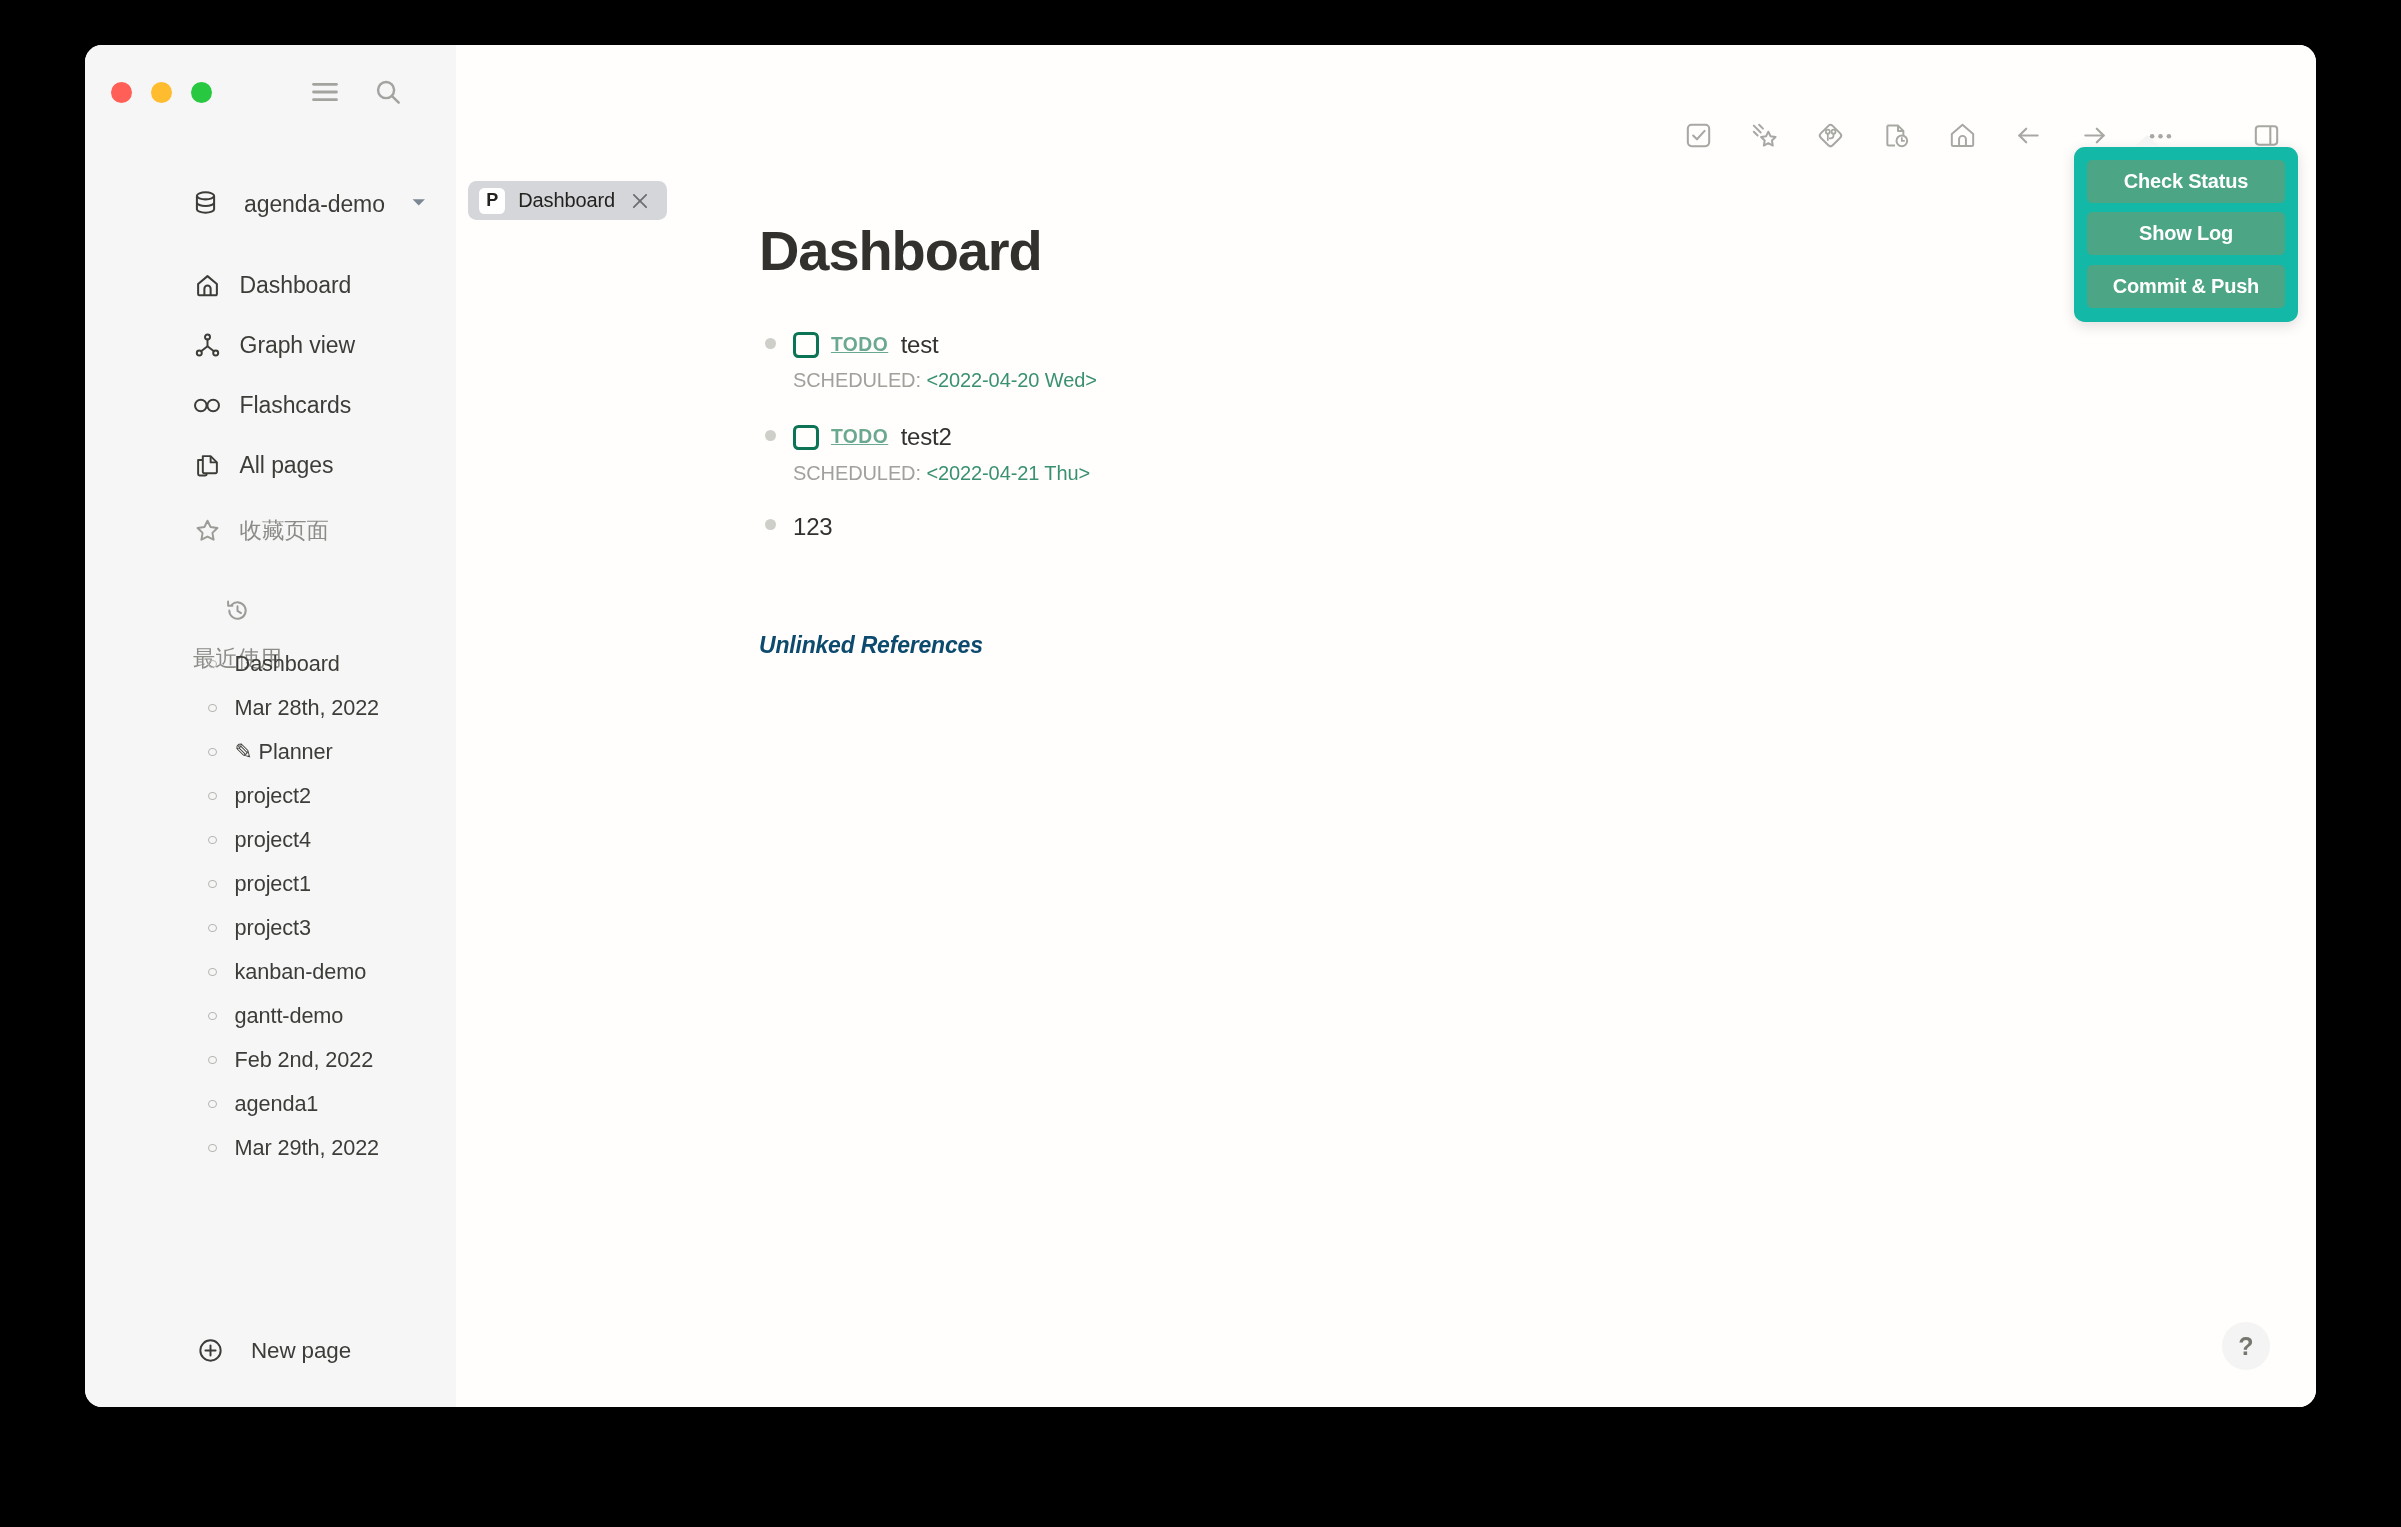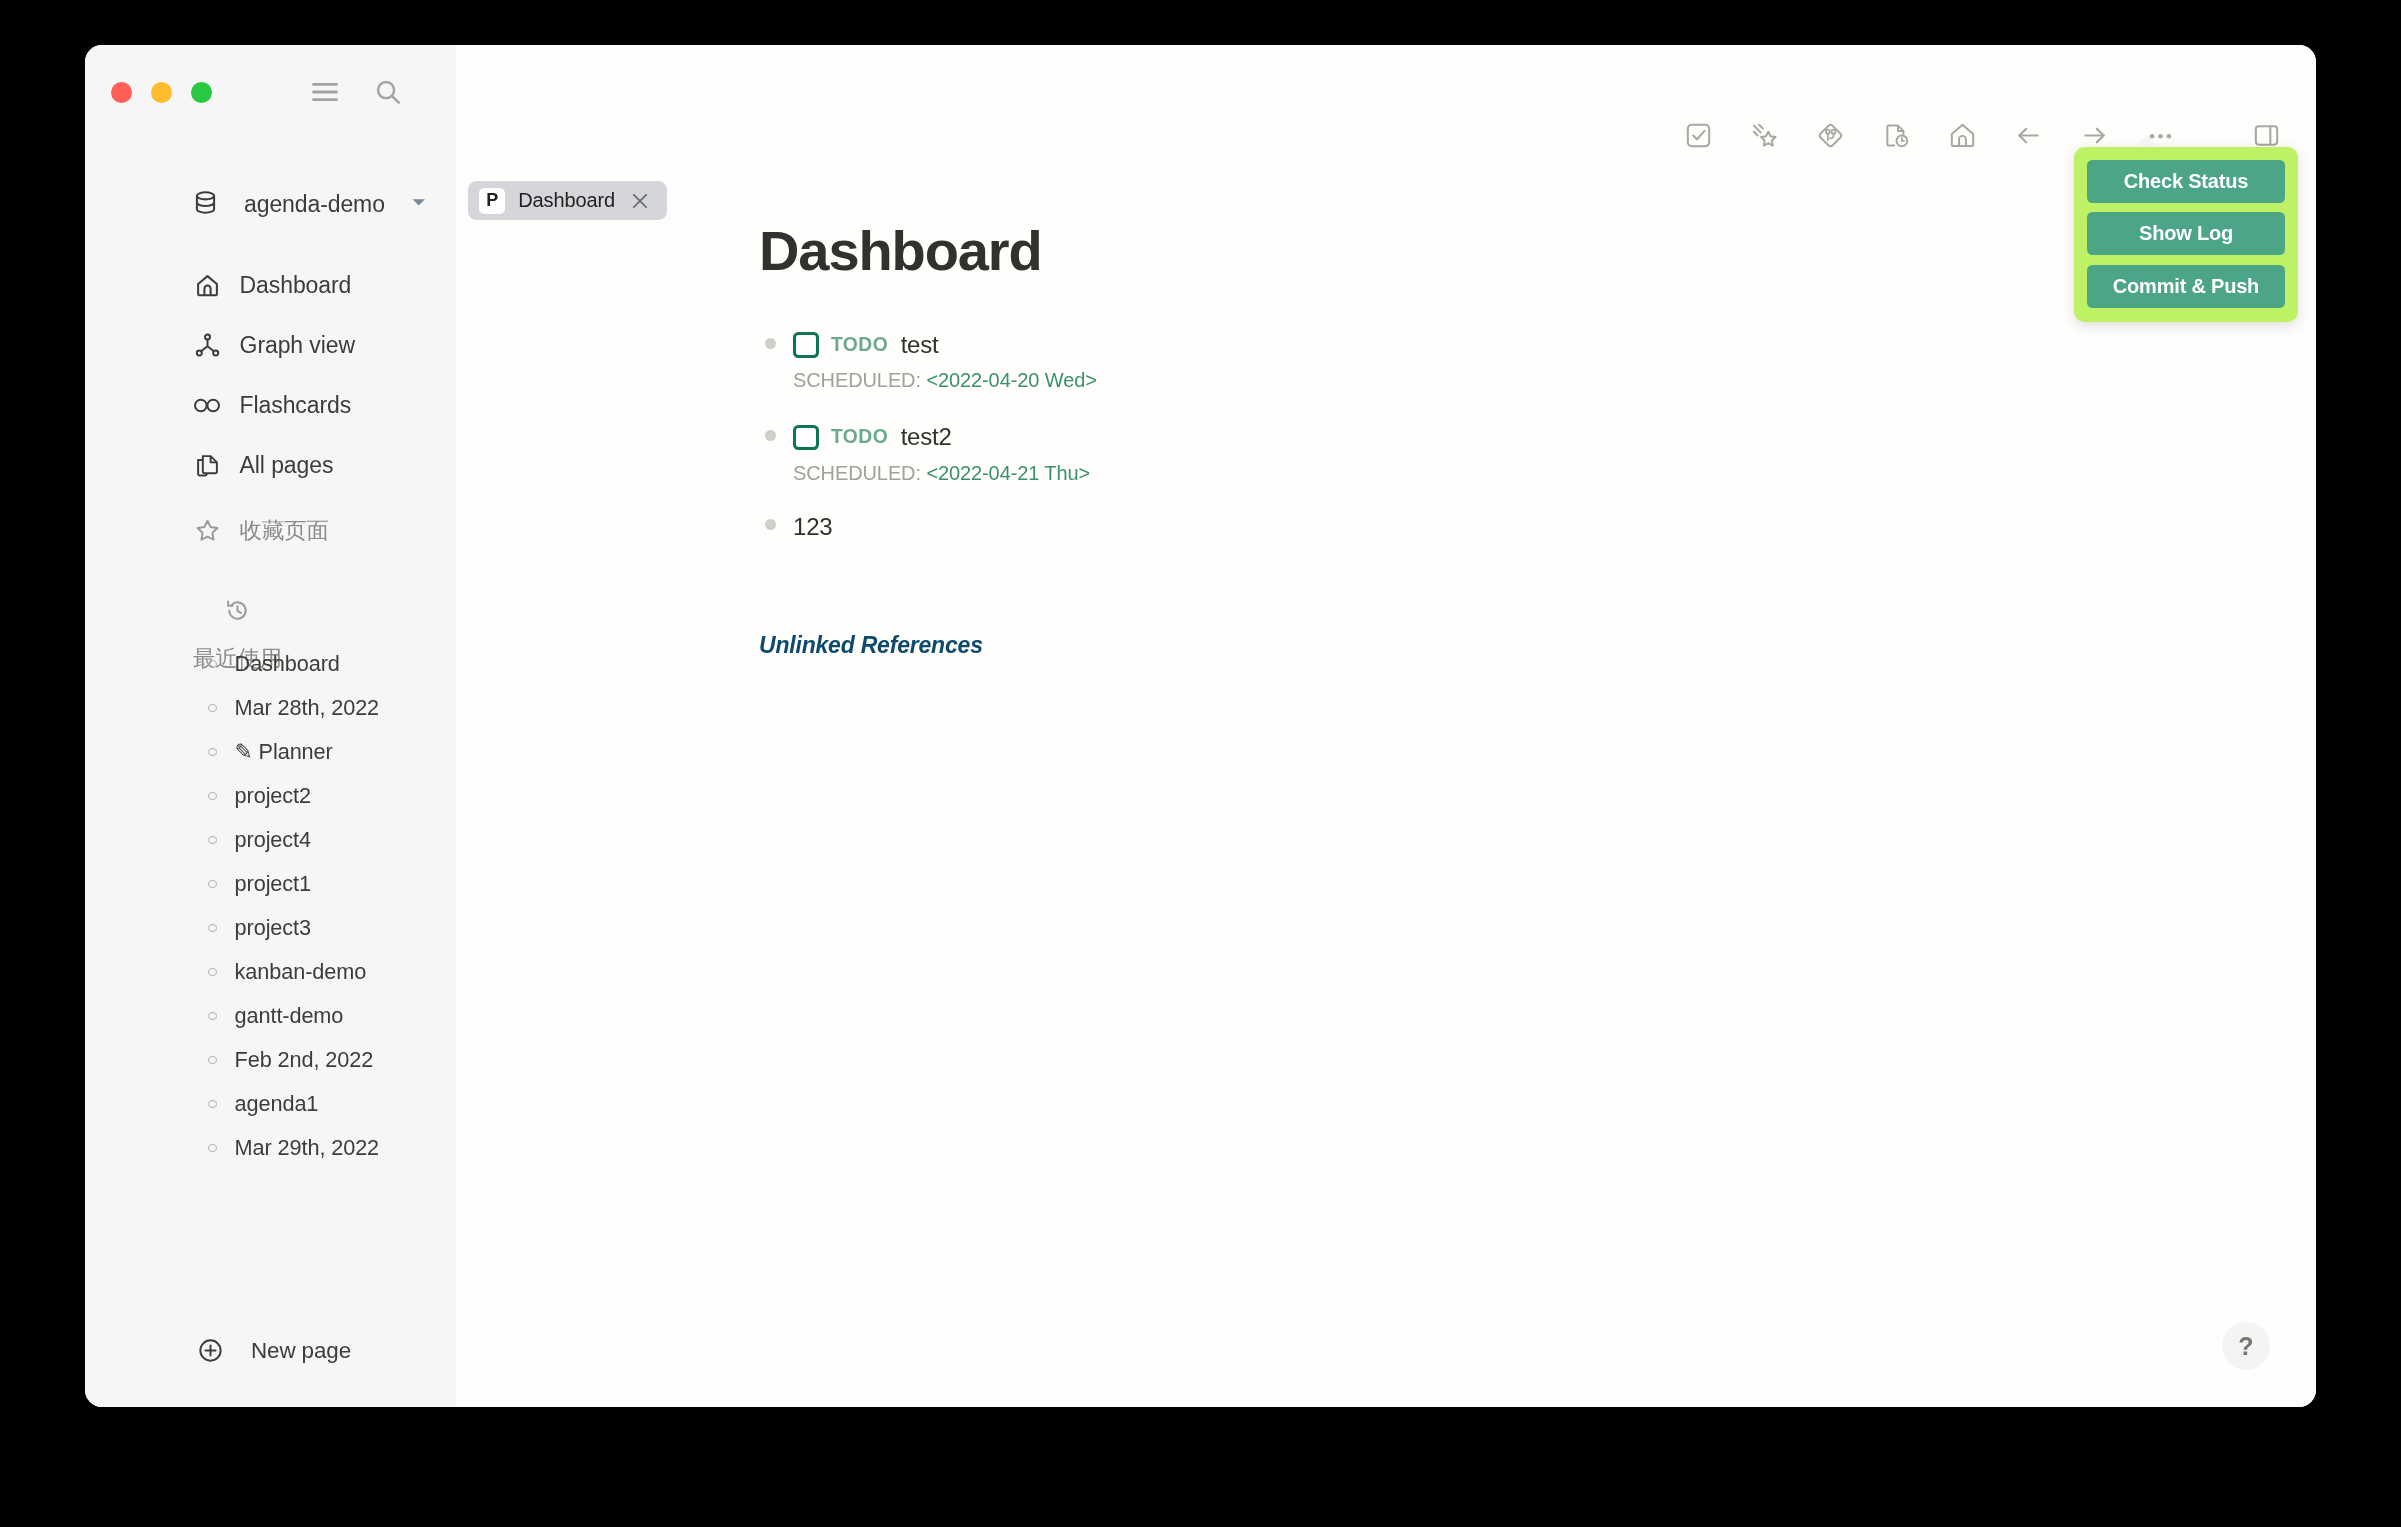--- a/index.html
+++ b/index.html
@@ -240,20 +240,21 @@
     border-radius: 5.4px;
     background: transparent;
     flex: 0 0 25.5px;
     cursor: pointer;
   }
   .todo-marker {
     font-size: 19.3px;
     font-weight: 700;
     color: #6aa98f;
     letter-spacing: 0.5px;
+    text-decoration: underline;
   }
   .todo-text {
     font-size: 24px;
     color: #33312d;
     letter-spacing: -0.2px;
   }
   .plain-text {
     font-size: 24px;
     color: #33312d;
     letter-spacing: -0.2px;
@@ -276,21 +277,21 @@
     color: #0c4a6e;
     letter-spacing: -0.2px;
   }
 
   
   .git-popup {
     position: absolute;
     left: 1618px;
     top: 102px;
     width: 224px;
-    background: #bef264;
+    background: #14b8a6;
     border-radius: 10.8px;
     padding: 13px 13px 14.7px 13px;
     box-shadow: 0 3.1px 14px rgba(0,0,0,0.13);
   }
   .git-popup::before {
     content: "";
     position: absolute;
     top: -11.6px;
     left: 60px;
     width: 0; height: 0;

